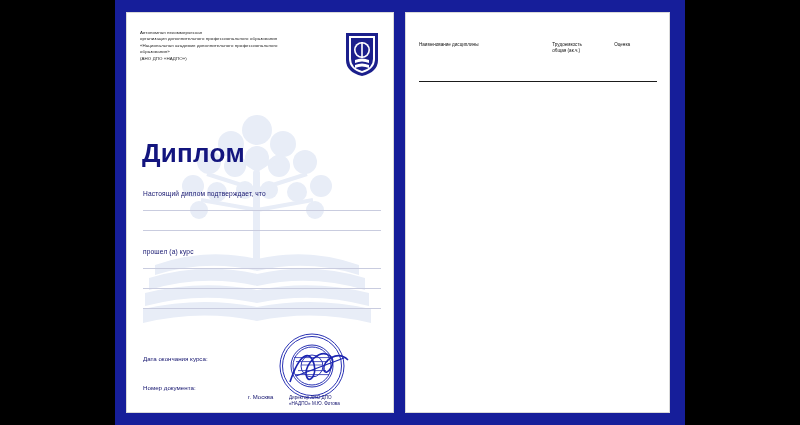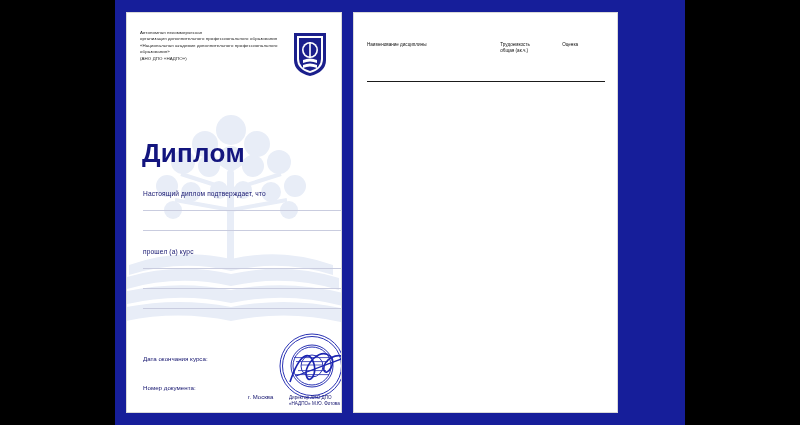--- a/index.html
+++ b/index.html
@@ -33,21 +33,21 @@
     top: 12px;
     width: 548px;
     height: 401px;
     display: flex;
     gap: 11px;
   }
 
   
   .page-left {
     position: relative;
-    width: 216px;
+    width: 268px;
     height: 401px;
     background: #ffffff;
     overflow: hidden;
   }
   .watermark {
     position: absolute;
     left: 50%;
     top: 88px;
     transform: translateX(-50%);
     width: 250px;

